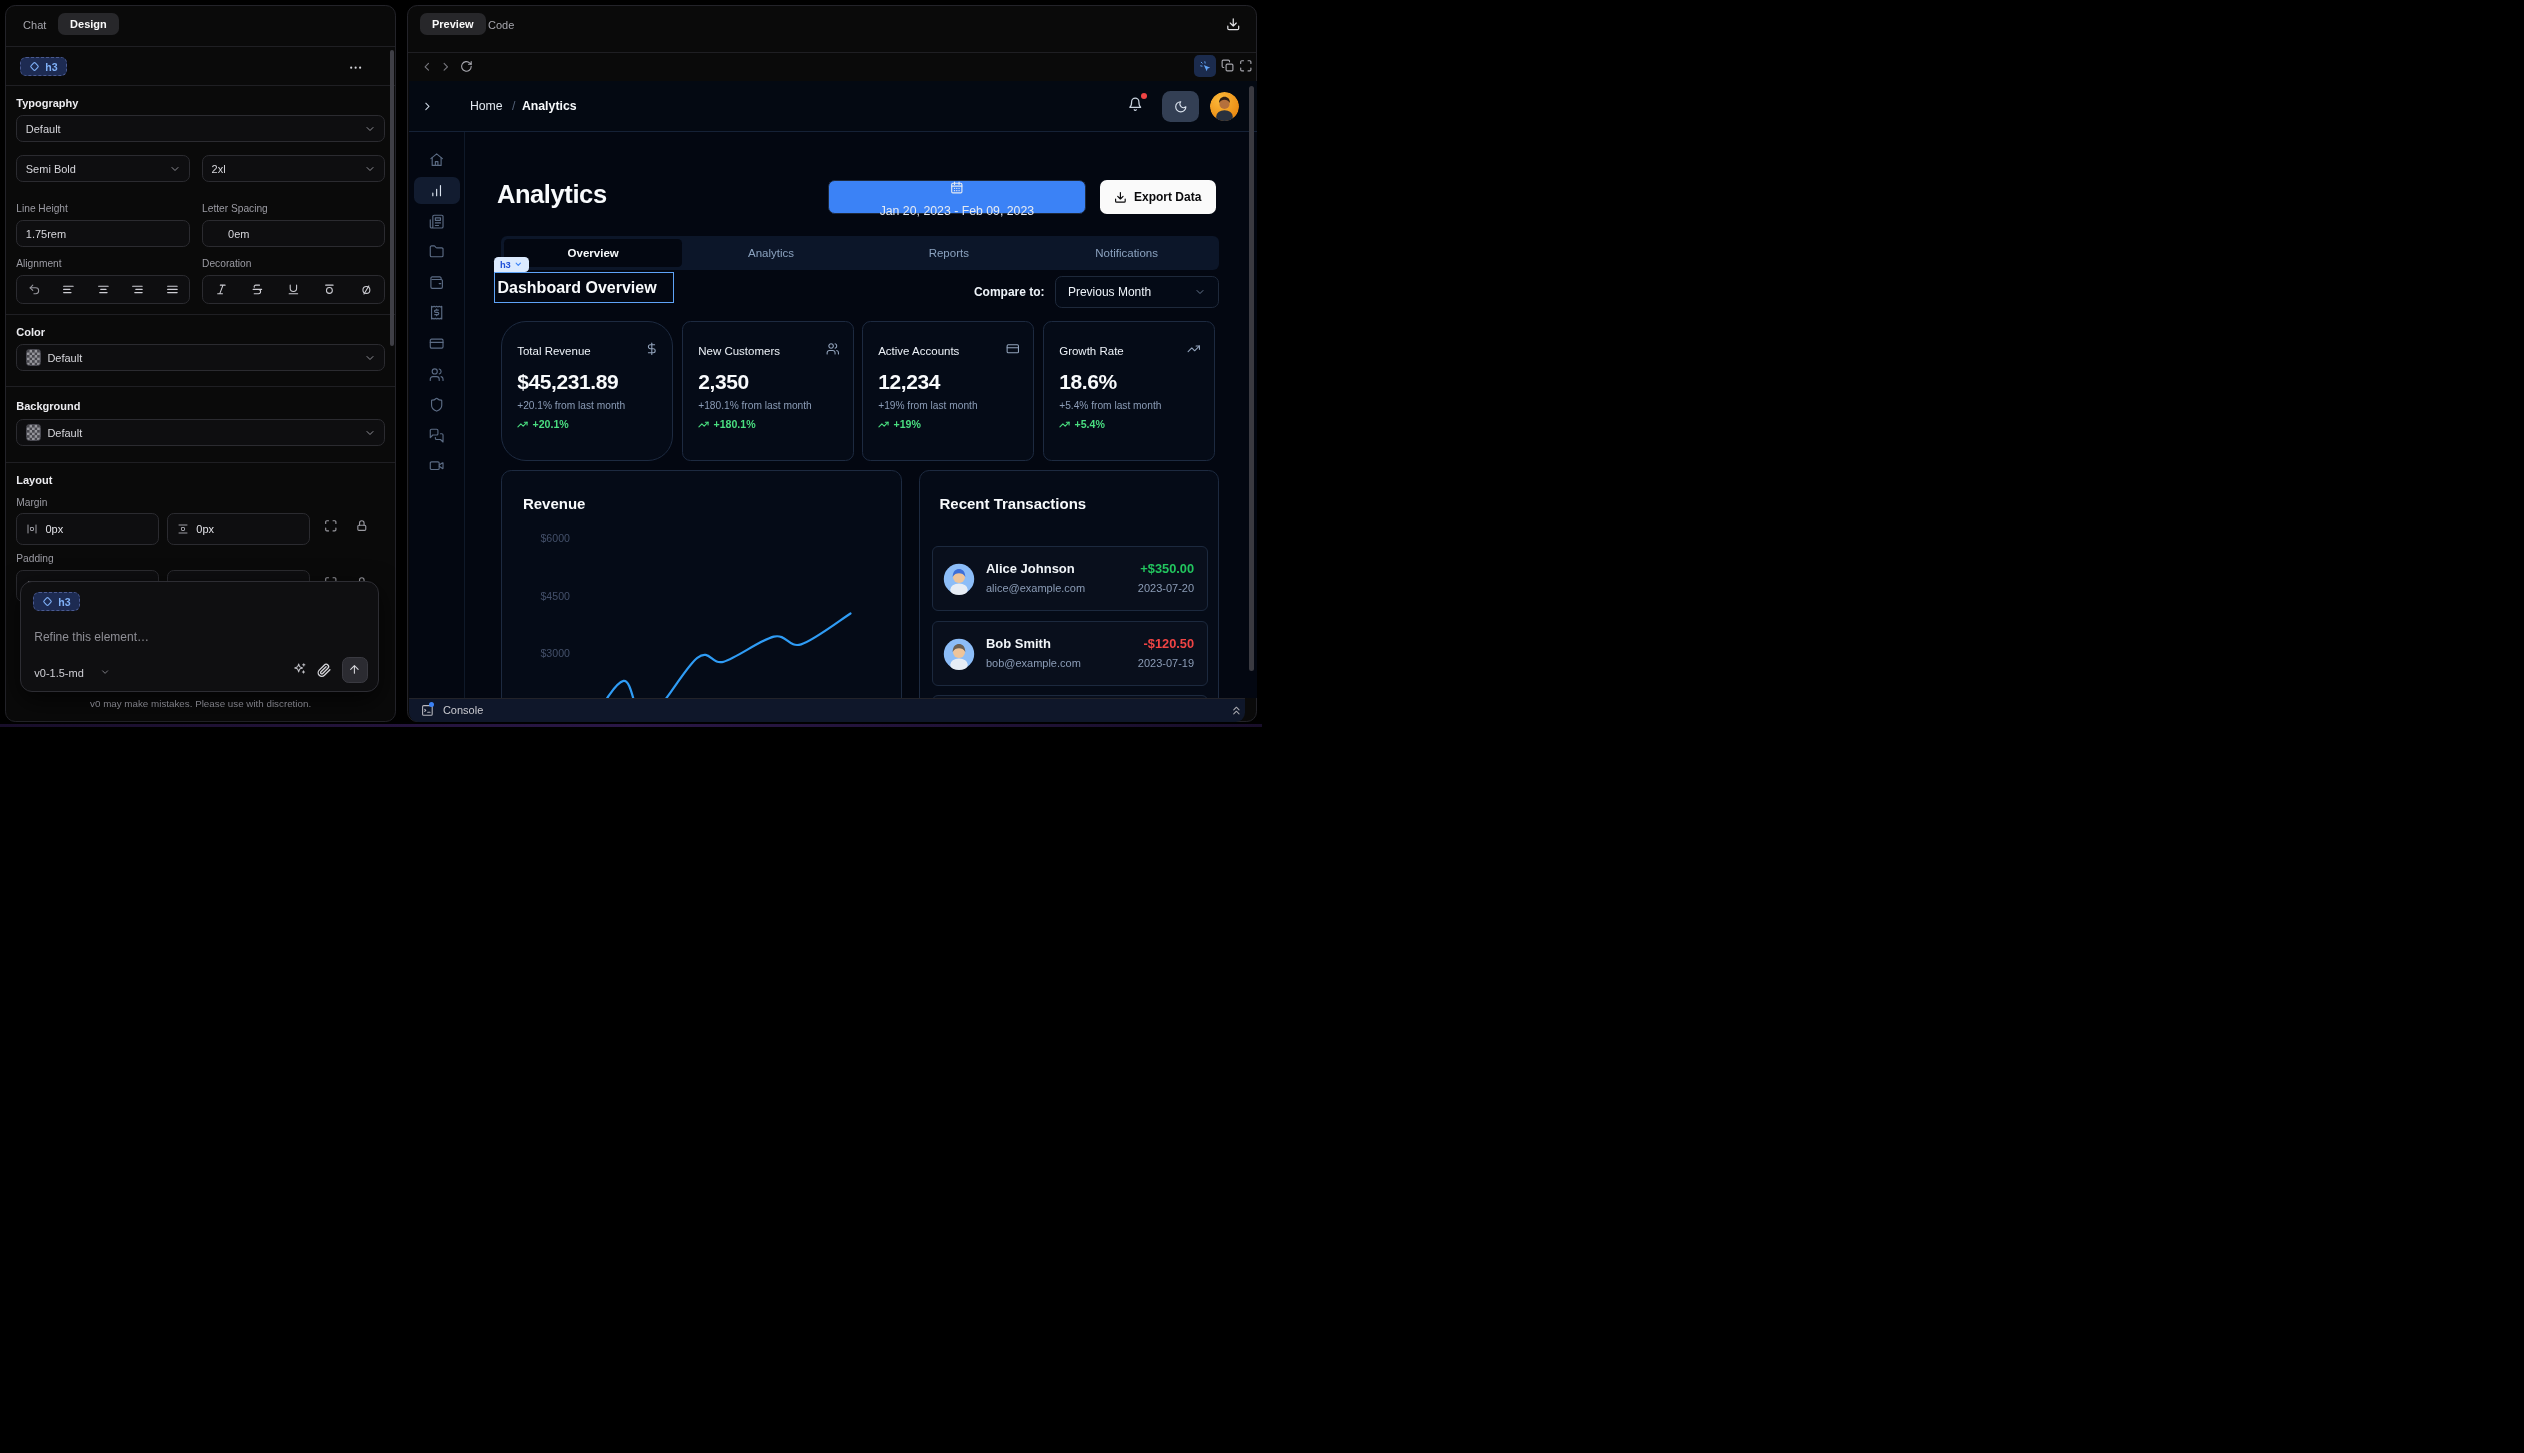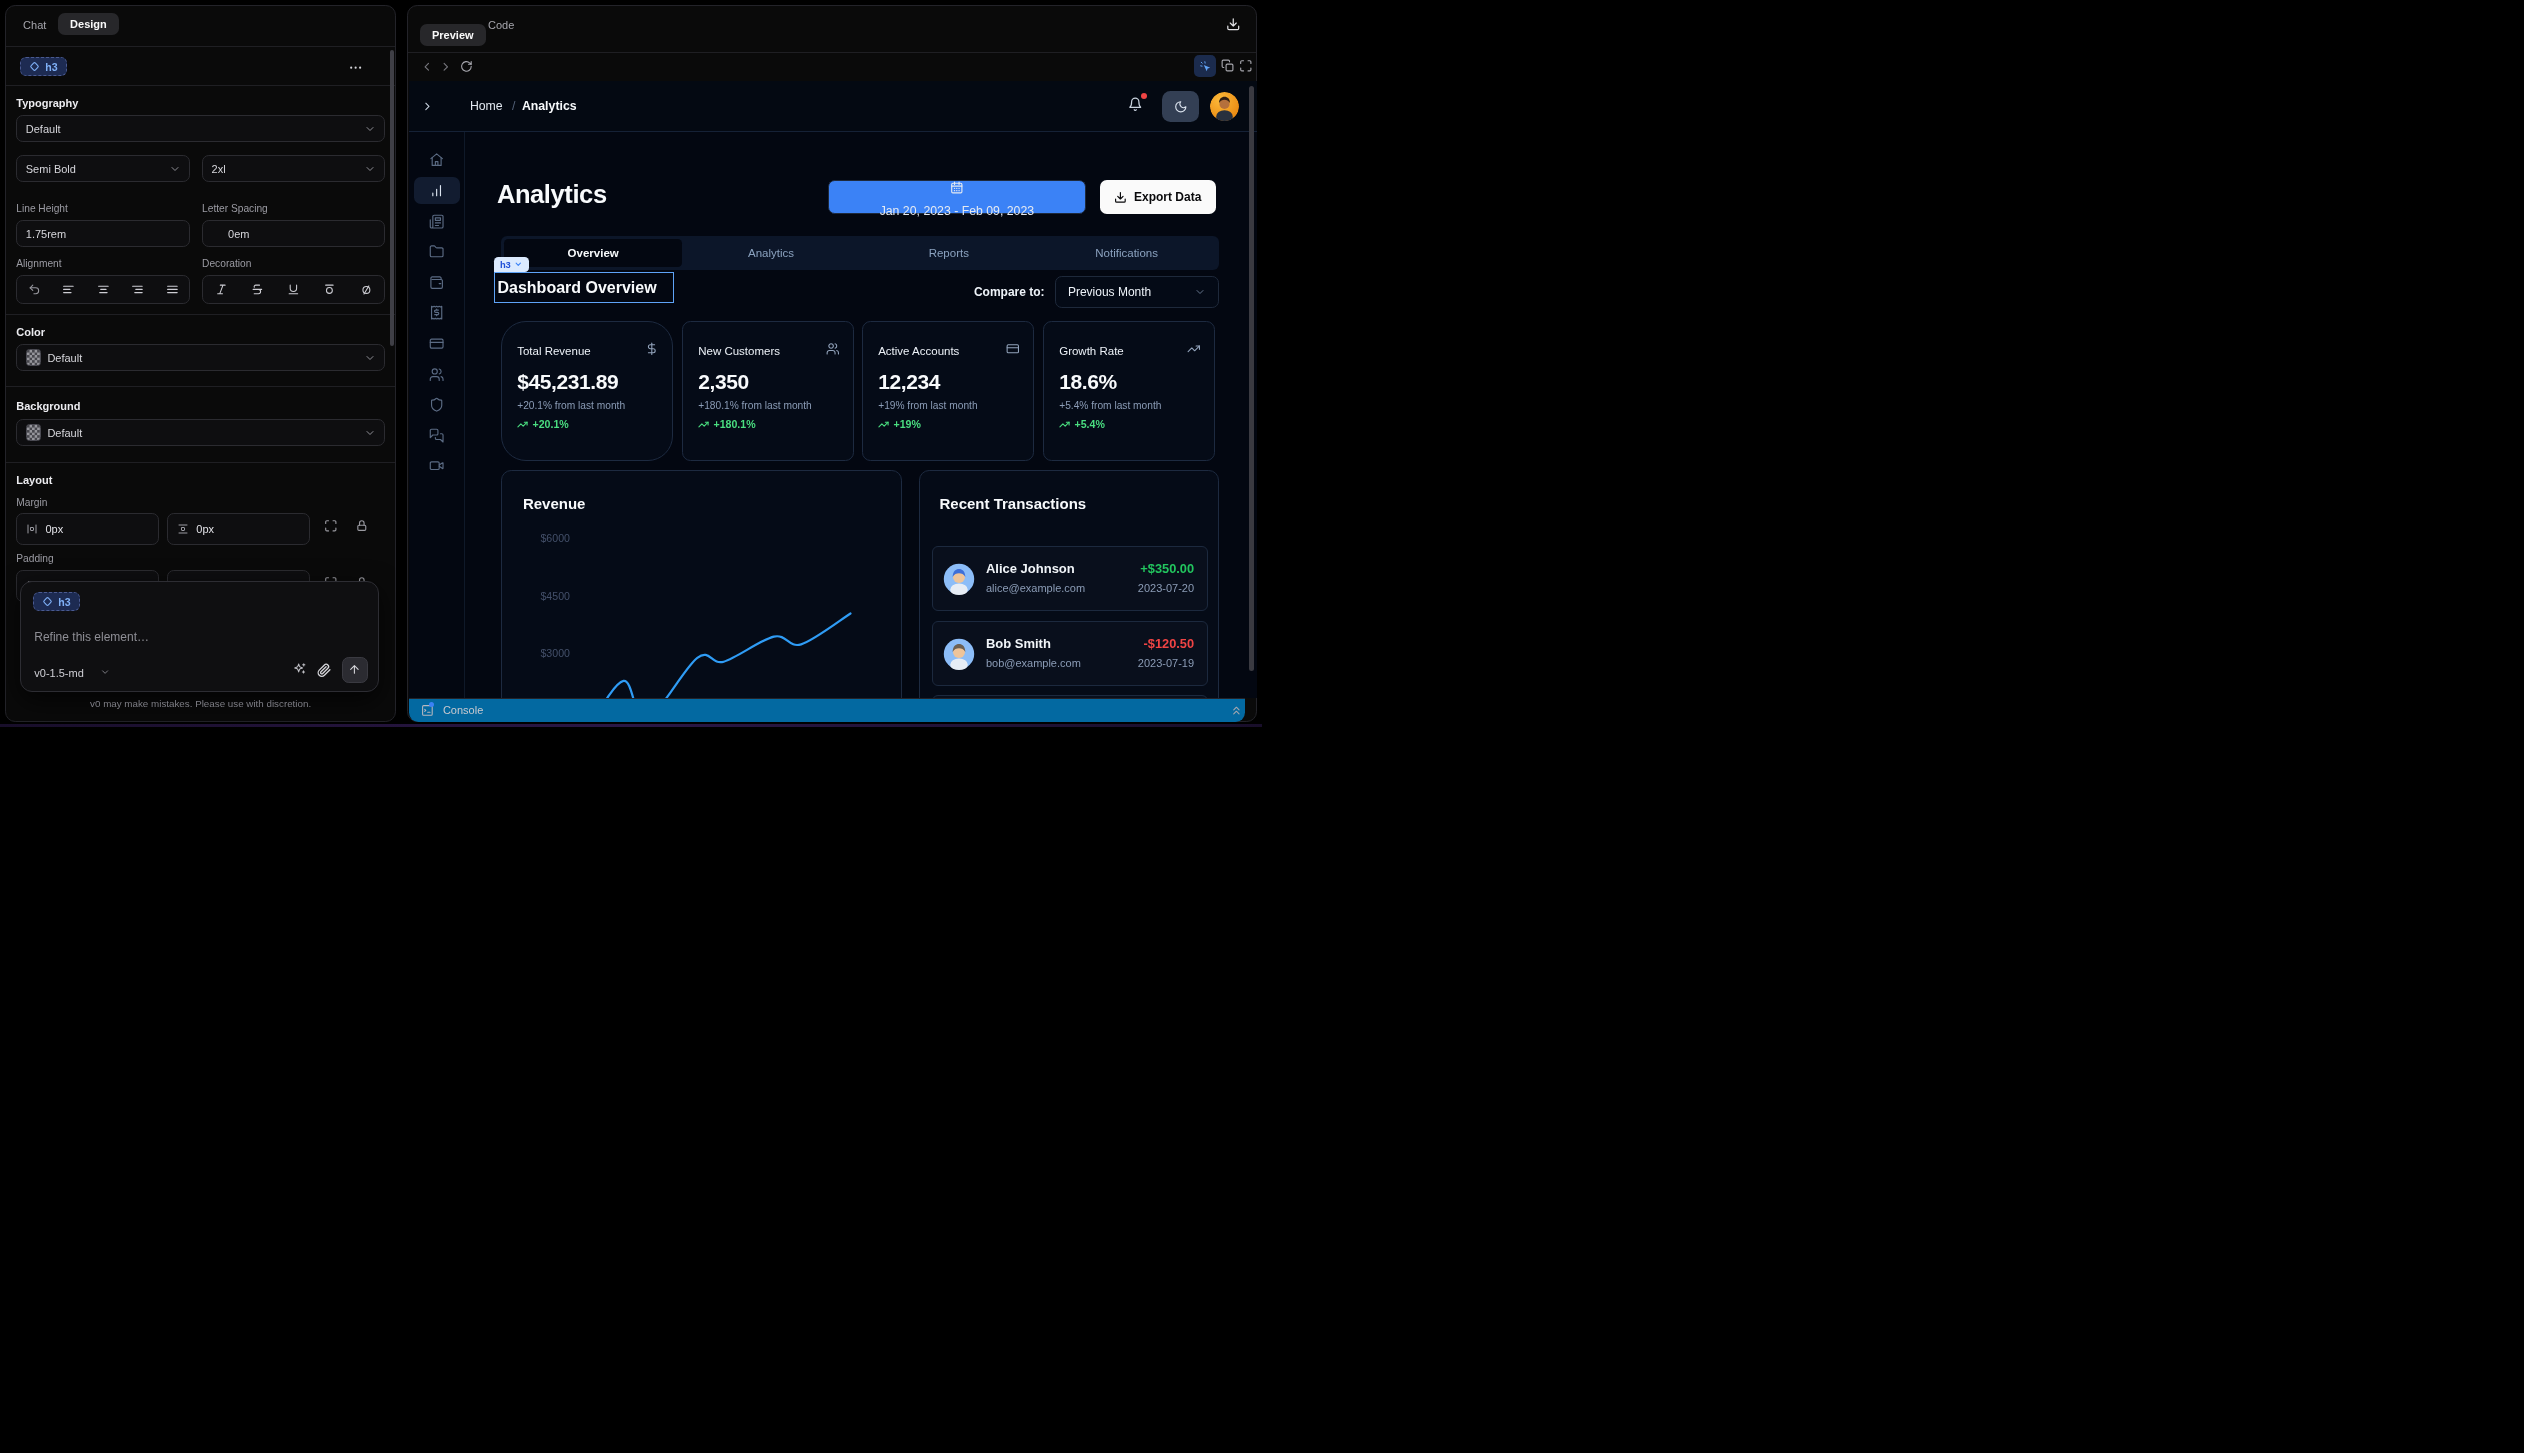--- a/index.html
+++ b/index.html
@@ -297,21 +297,21 @@
               <path d="M12 19V5M5 12l7-7 7 7"></path>
             </svg>
           </span>
       </div>
     </div>
     <div class="abs" style="left:0;top:692px;width:100%;text-align:center;color:#7e7e85;font-size:9.8px;">v0 may make mistakes. Please use with discretion.</div>
     <div class="scroll-thumb" style="left:384px;top:44px;width:4.3px;height:296px;"></div>
   </div>
 
   <div class="panel" style="left:407px;top:5.1px;width:850px;height:717px;">
-    <div class="abs tab-pill" style="left:12px;top:18px;text-align:right;">Preview</div>
+    <div class="abs tab-pill" style="left:12px;top:7px;text-align:right;">Preview</div>
     <div class="abs tab-plain" style="left:80px;top:12.8px;">Code</div>
     <span class="abs icon" style="left:818px;top:11px;color:#e4e4e7;">
         <svg width="14.5" height="14.5" viewBox="0 0 24 24" fill="none" stroke="currentColor" stroke-width="2" stroke-linecap="round" stroke-linejoin="round">
           <path d="M21 15v4a2 2 0 0 1-2 2H5a2 2 0 0 1-2-2v-4M7 10l5 5 5-5M12 15V3"></path>
         </svg>
       </span>
     <div class="divider" style="top:46px;background:#1f1f23;"></div>
 
     <span class="abs icon" style="left:12px;top:54px;color:#77777e;">
         <svg width="13.6" height="13.6" viewBox="0 0 24 24" fill="none" stroke="currentColor" stroke-width="2" stroke-linecap="round" stroke-linejoin="round">
@@ -648,21 +648,21 @@
               <div style="position:absolute;left:53px;top:13.6px;font-size:13px;font-weight:600;color:#f1f5f9;">Bob Smith</div>
               <div style="position:absolute;left:53px;top:35px;font-size:11px;color:#8b9cb6;">bob@example.com</div>
               <div style="position: absolute; right: 12.8px; top: 13.6px; font-size: 12.8px; font-weight: 700; color: rgb(239, 68, 68);">-$120.50</div>
               <div style="position:absolute;right:12.8px;top:35px;font-size:11px;color:#8b9cb6;">2023-07-19</div>
             </div>
             <div class="tx-item" style="top: 224px; height: 34px;"></div>
           </div>
       </div>
     </div>
 
-    <div class="abs" style="left:0.9px;top:692px;width:836px;height:24px;background:#0369a1;border-top:0.9px solid #232329;border-radius:0 0 9.4px 9.4px;">
+    <div class="abs" style="left:0.9px;top:692px;width:836px;height:24px;background:#0f172a;border-top:0.9px solid #232329;border-radius:0 0 9.4px 9.4px;">
       <span class="abs icon" style="left:12px;top:5.1px;color:#b8b8bf;">
           <svg width="12.8" height="12.8" viewBox="0 0 24 24" fill="none" stroke="currentColor" stroke-width="2" stroke-linecap="round" stroke-linejoin="round">
             <rect x="3" y="3" width="18" height="18" rx="2"></rect>
             <path d="m7 10 2 2-2 2M12.5 15.5H17"></path>
           </svg>
         </span>
       <span class="abs" style="left:20.4px;top:2.6px;width:5.1px;height:5.1px;border-radius:50%;background:#3b82f6;"></span>
       <span class="abs" style="left:34px;top:5.1px;font-size:11px;color:#c9c9cf;">Console</span>
       <span class="abs icon" style="left:821px;top:5.1px;color:#a8a8af;">
           <svg width="12.8" height="12.8" viewBox="0 0 24 24" fill="none" stroke="currentColor" stroke-width="2" stroke-linecap="round" stroke-linejoin="round">

